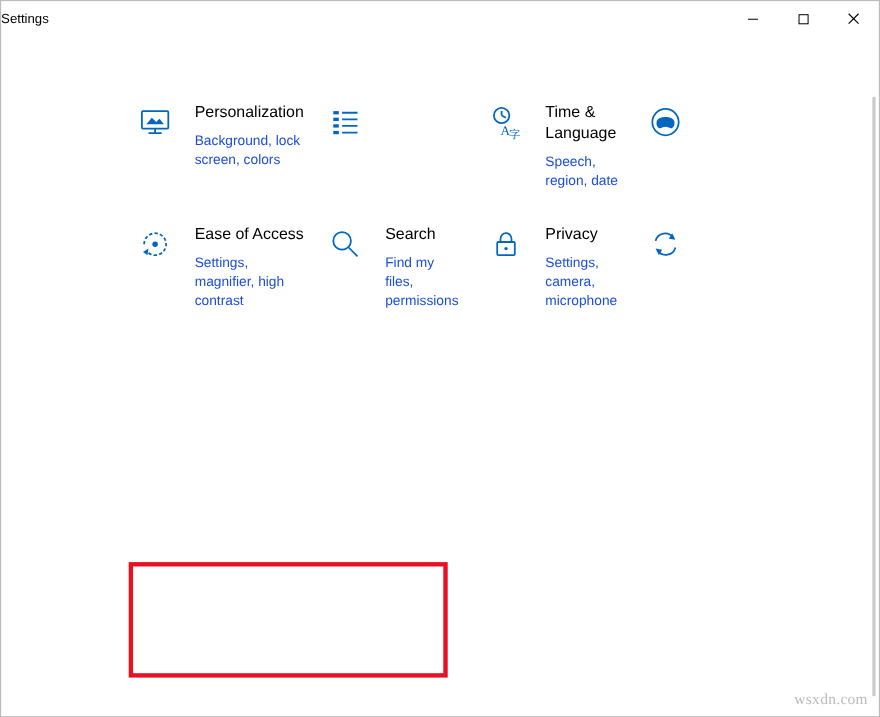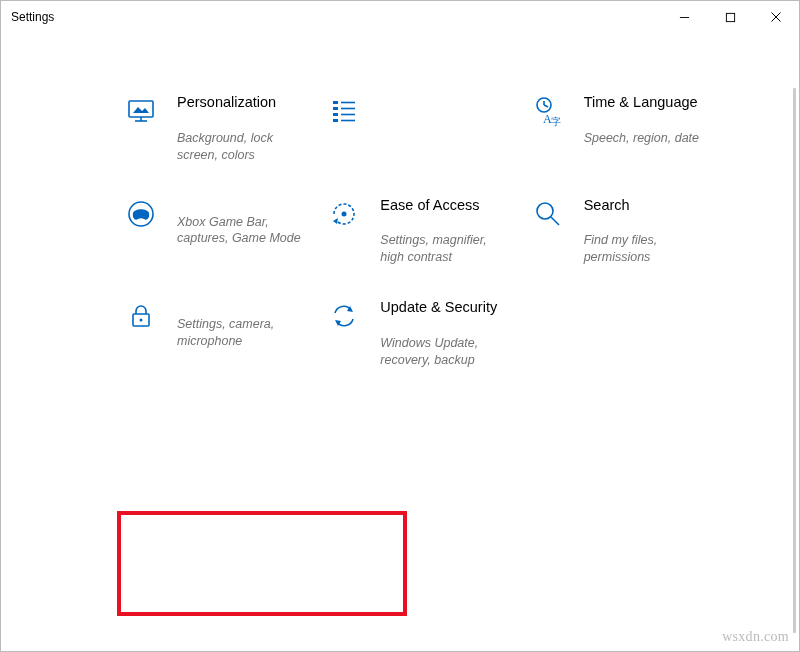--- a/index.html
+++ b/index.html
@@ -5,56 +5,56 @@
   * { box-sizing: border-box; margin: 0; padding: 0; }
   body {
     width: 800px; height: 652px;
     font-family: "Segoe UI", Arial, sans-serif;
     background: #fff; color: #000;
     position: relative; overflow: hidden;
     border: 1px solid #bbb;
   }
   .titlebar {
     height: 32px; display: flex; align-items: center;
-    padding-left: 10px;
+    padding-left: 0;
     border-bottom: 0;
   }
   .titlebar .title { font-size: 12px; color: #000; }
   .win-controls { margin-left: auto; display: flex; height: 100%; }
   .win-btn {
     width: 46px; height: 32px;
     display: flex; align-items: center; justify-content: center;
     font-size: 12px; color: #000;
   }
   .win-btn svg { stroke: #000; stroke-width: 1; fill: none; }
   .content {
     padding: 50px 80px 20px 120px;
   }
   .grid {
     display: grid;
-    grid-template-columns: 1fr 1fr 1fr;
+    grid-template-columns: 1fr 1fr 1fr 1fr;
     column-gap: 32px;
     row-gap: 46px;
     gap: 12px;
   }
   .tile {
     display: flex; align-items: flex-start;
     gap: 18px;
     padding: 10px 6px 10px 2px;
     cursor: pointer;
   }
   .tile .icon {
     width: 36px; height: 36px; flex: 0 0 36px;
     display: flex; align-items: center; justify-content: center;
     color: #0067c0;
   }
   .tile .icon svg { width: 32px; height: 32px; stroke: #0067c0; fill: none; stroke-width: 1.6; }
   .tile-text { display: flex; flex-direction: column; }
   .tile-title { font-size: 14.5px; color: #000; line-height: 1.3; }
-  .tile-desc { font-size: 12.5px; color: #737373; line-height: 1.35; margin-top: 18px; max-width: 190px; font-style: italic; }
+  .tile-desc { font-size: 12.5px; color: #1d4ed8; line-height: 1.35; margin-top: 8px; max-width: 190px; }
   .highlight {
     position: absolute;
     border: 4px solid #e81123;
     left: 116px; top: 510px;
     width: 290px; height: 105px;
     pointer-events: none;
   }
   .scrollbar-track {
     position: absolute; right: 1px; top: 32px; width: 14px; bottom: 1px;
     background: #fff;
@@ -146,21 +146,20 @@
     </div>
 
     <div class="tile">
       <span class="icon">
         <svg viewBox="0 0 32 32">
             <circle cx="16" cy="16" r="12"></circle>
             <path d="M8 15 c2 -5 14 -5 16 0 c1 5 -2 8 -5 6 c-2 -1 -4 -1 -6 0 c-3 2 -6 -1 -5 -6 Z" fill="#0067c0" stroke="none"></path>
           </svg>
       </span>
       <div class="tile-text">
-        <span class="tile-desc">Xbox Game Bar, captures, Game Mode</span>
       </div>
     </div>
 
     <div class="tile">
       <span class="icon">
         <svg viewBox="0 0 32 32">
             <path d="M6 16 a10 10 0 1 1 2 6" stroke-dasharray="3 2"></path>
             <polygon points="5,23 10,20 9,26" fill="#0067c0" stroke="none"></polygon>
             <circle cx="16" cy="16" r="2.5" fill="#0067c0" stroke="none"></circle>
           </svg>
@@ -186,37 +185,34 @@
 
     <div class="tile">
       <span class="icon">
         <svg viewBox="0 0 32 32">
             <rect x="8" y="14" width="16" height="12" rx="1"></rect>
             <path d="M11 14 v-3 a5 5 0 0 1 10 0 v3"></path>
             <circle cx="16" cy="20" r="1.5" fill="#0067c0" stroke="none"></circle>
           </svg>
       </span>
       <div class="tile-text">
+        <span class="tile-title">Privacy</span>
         <span class="tile-desc">Settings, camera, microphone</span>
       </div>
     </div>
 
     <div class="tile">
       <span class="icon">
         <svg viewBox="0 0 32 32">
             <path d="M7 13 a9 9 0 0 1 16 -3"></path>
             <polygon points="22,6 25,12 19,11" fill="#0067c0" stroke="none"></polygon>
             <path d="M25 19 a9 9 0 0 1 -16 3"></path>
             <polygon points="10,26 7,20 13,21" fill="#0067c0" stroke="none"></polygon>
           </svg>
       </span>
-      <div class="tile-text">
-        <span class="tile-title">Update &amp; Security</span>
-        <span class="tile-desc">Windows Update, recovery, backup</span>
-      </div>
     </div>
 
   </div>
 </div>
 
 <div class="highlight"></div>
 
 <div class="scrollbar-track">
   <div class="scrollbar-thumb"></div>
 </div>

